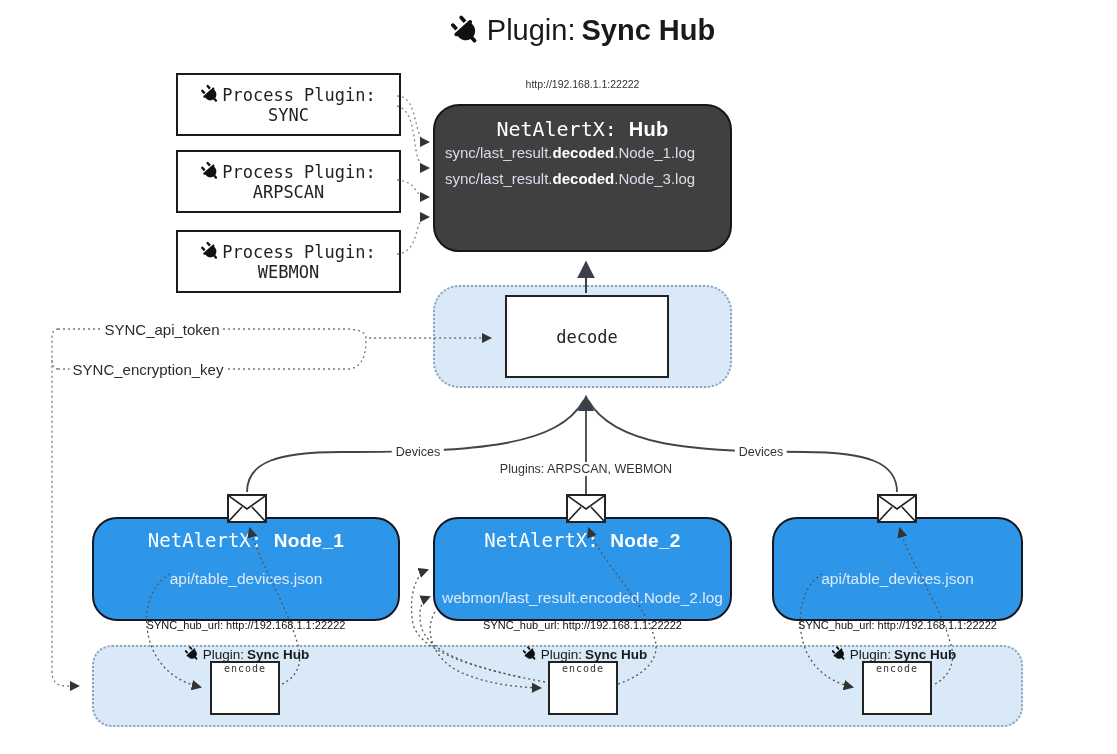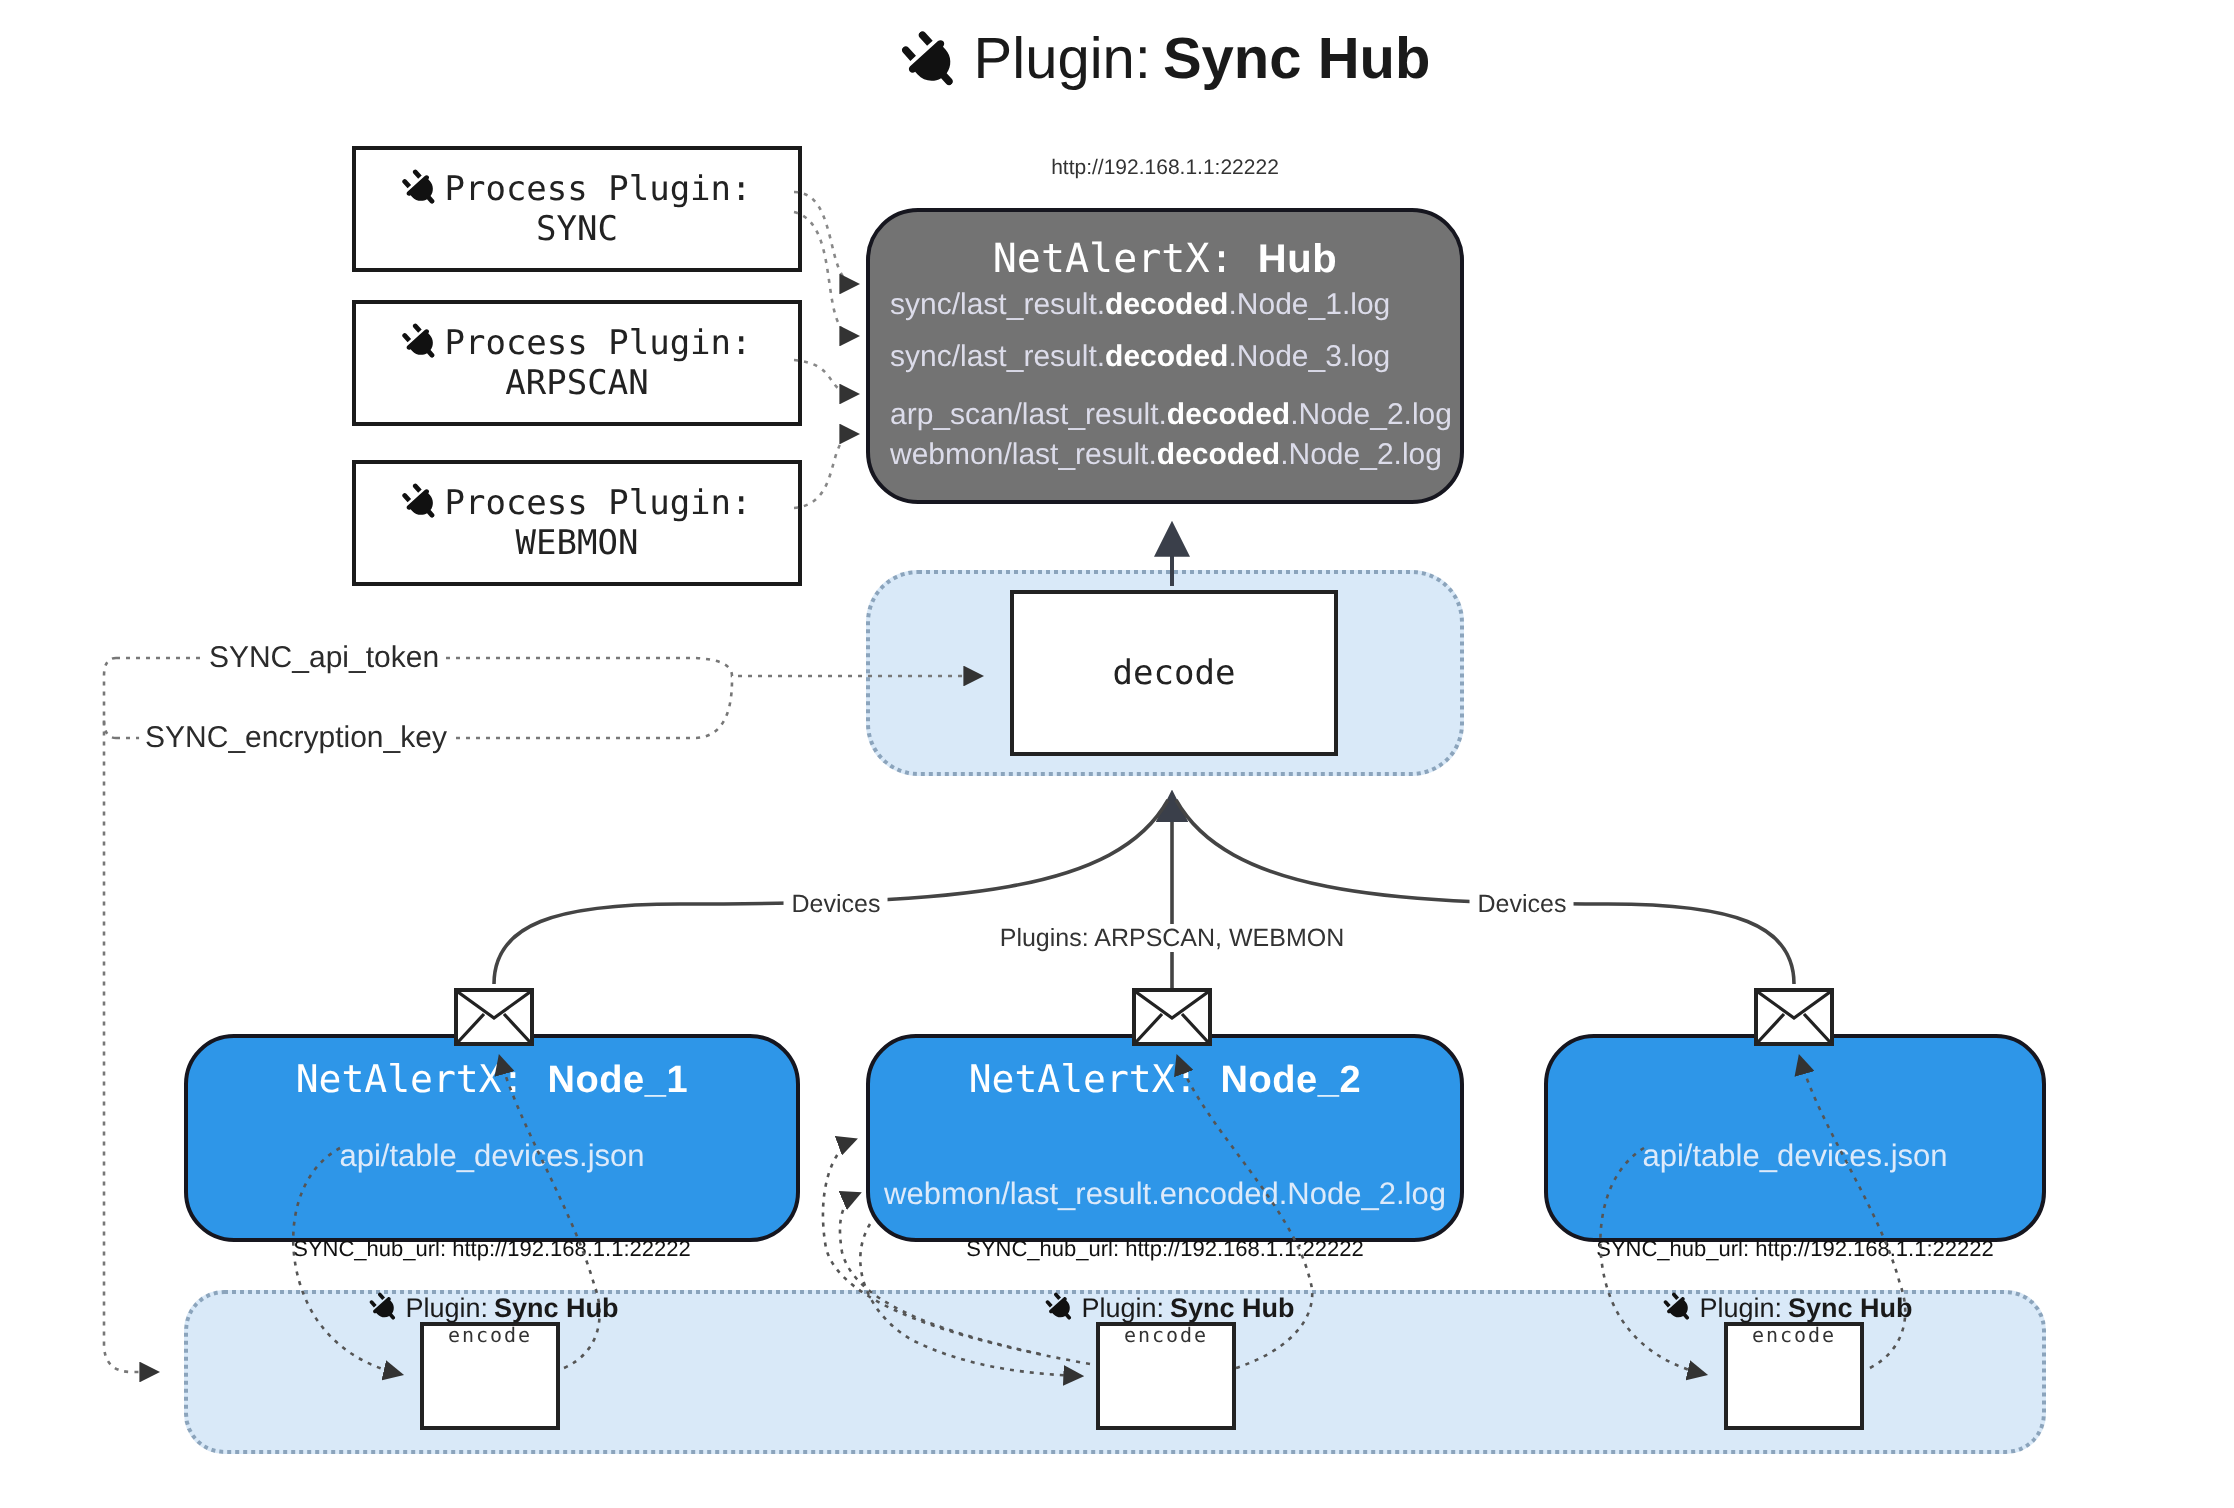--- a/index.html
+++ b/index.html
@@ -13,21 +13,21 @@
   .plug{width:30px;height:30px;transform:rotate(-42deg);flex:0 0 auto;}
   .plug-sm{width:15px;height:15px;transform:rotate(-42deg);flex:0 0 auto;}
   
   .proc{left:176px;width:221px;height:59px;background:#fff;border:2px solid #1a1a1a;z-index:4;
         display:flex;flex-direction:column;align-items:center;justify-content:center;
         font-family:"DejaVu Sans Mono","Liberation Mono",monospace;font-size:17px;color:#222;}
   .proc .l1{display:flex;align-items:flex-start;gap:2px;}
   .plug-md{width:19px;height:19px;transform:rotate(-42deg);flex:0 0 auto;}
   
   #hub-url{left:433px;top:78px;width:299px;text-align:center;font-size:10.5px;color:#333;z-index:4;}
-  #hub{left:433px;top:104px;width:299px;height:148px;border-radius:26px;background:#737373;
+  #hub{left:433px;top:104px;width:299px;height:148px;border-radius:26px;background:#404040;
        border:2px solid #16161f;box-sizing:border-box;z-index:3;}
   #hub .hub-title{position:absolute;top:11px;left:0;right:0;text-align:center;font-size:20px;color:#fff;
        font-family:"DejaVu Sans Mono","Liberation Mono",monospace;}
   #hub .hub-title b{font-family:"Liberation Sans",sans-serif;font-weight:700;letter-spacing:.3px;}
   .hub-line{position:absolute;left:10px;right:4px;height:20px;font-size:15px;color:#dcdcea;white-space:nowrap;}
   .hub-line b{color:#fff;font-weight:700;}
   
   #decode-wrap{left:433px;top:285px;width:299px;height:103px;border-radius:26px;background:#d9e9f8;
        border:2px dotted #8ba4bc;box-sizing:border-box;z-index:2;}
   #decode-box{left:505px;top:295px;width:164px;height:83px;background:#fff;border:2px solid #222;
@@ -113,24 +113,20 @@
 
   <div class="abs" id="hub-url">http://192.168.1.1:22222</div>
   <div class="abs" id="hub">
     <div class="hub-title">
       <span>NetAlertX:</span> <b>Hub</b>
     </div>
     <div class="hub-line" style="top:142px;top:38px">
       <span>sync/last_result.</span><b>decoded</b><span>.Node_1.log</span></div>
     <div class="hub-line" style="top:64px">
       <span>sync/last_result.</span><b>decoded</b><span>.Node_3.log</span></div>
-    <div class="hub-line" style="top:93px">
-      <span>arp_scan/last_result.</span><b>decoded</b><span>.Node_2.log</span></div>
-    <div class="hub-line" style="top:113px">
-      <span>webmon/last_result.</span><b>decoded</b><span>.Node_2.log</span></div>
   </div>
 
   <div class="abs" id="decode-wrap"></div>
   <div class="abs" id="decode-box">
     <span>decode</span>
   </div>
 
   <div class="abs secret" style="left:162px;top:329px">SYNC_api_token</div>
   <div class="abs secret" style="left:148px;top:369px">SYNC_encryption_key</div>
 

